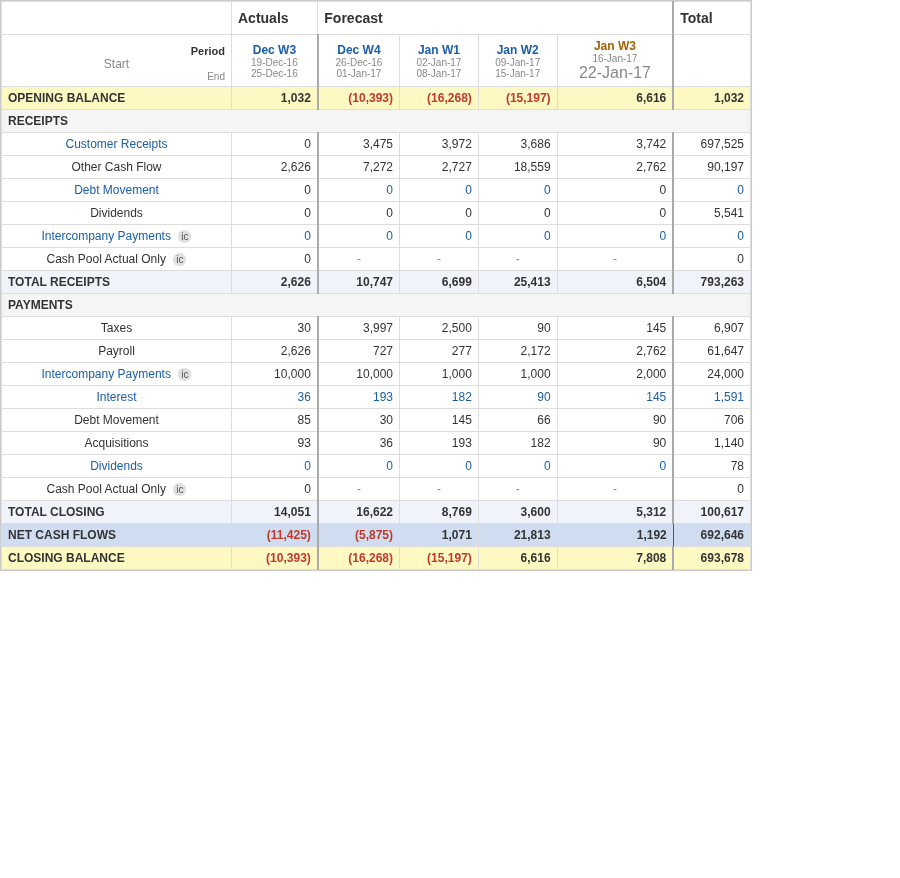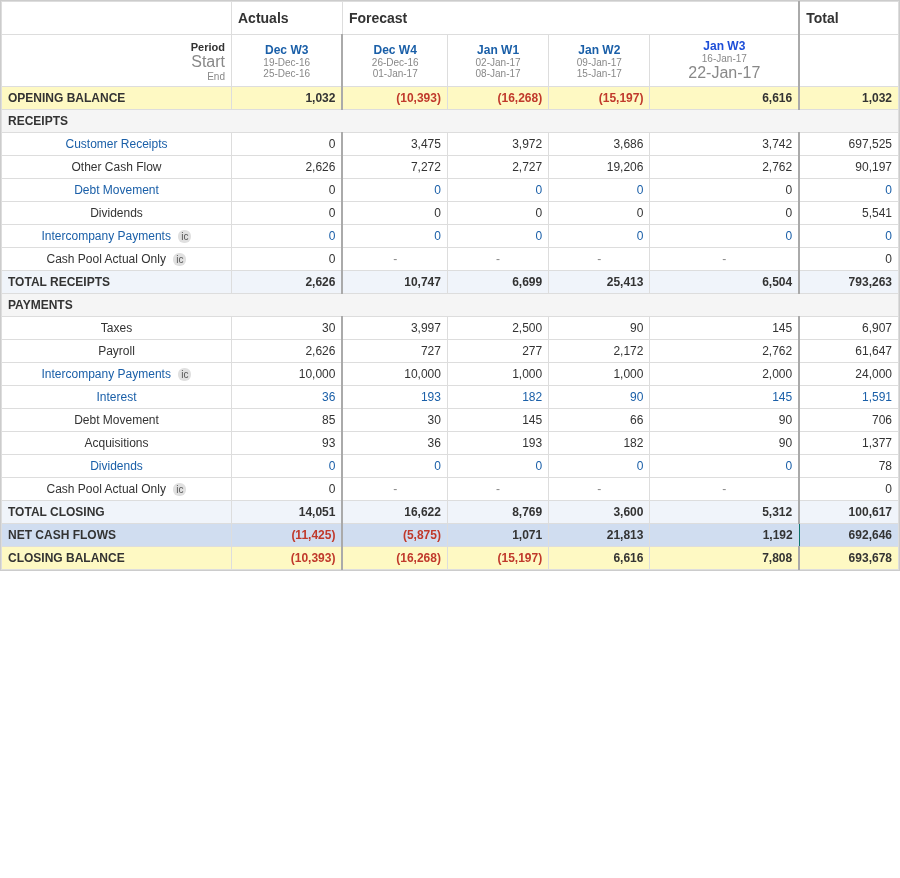--- a/index.html
+++ b/index.html
@@ -3,21 +3,21 @@
   <meta charset="utf-8">
   <style>
     * { box-sizing: border-box; margin: 0; padding: 0; }
     body {
       font-family: Arial, sans-serif;
       font-size: 12px;
       background: #fff;
       color: #333;
     }
     .table-container {
-      width: 900px;
+      width: 752px;
       border: 1px solid #ccc;
     }
     table {
       width: 100%;
       border-collapse: collapse;
     }
     th, td {
       border: 1px solid #ddd;
       padding: 4px 6px;
     }
@@ -109,21 +109,21 @@
           <span>Forecast</span>
         </th>
         <th style="border:1px solid #ddd; text-align:left; font-size:14px;">
           <span>Total</span>
         </th>
       </tr>
 
       <tr class="header-period">
         <td style="text-align:right; border:1px solid #ddd; color:#333; font-size:11px; vertical-align:bottom;">
           <div style="font-weight:bold;">Period</div>
-          <div style="color:#888; font-size:16px;">Start</div>
+          <div style="color:#888; font-size:12px;text-align:center;">Start</div>
           <div style="color:#888; font-size:10px;">End</div>
         </td>
         <td class="actuals-col" style="text-align:center; border:1px solid #ddd; border-right:2px solid #aaa;">
           <div style="color:#1a5fa8; font-weight:bold;">Dec W3</div>
           <div style="color:#888; font-size:10px;">19-Dec-16</div>
           <div style="color:#888; font-size:10px;">25-Dec-16</div>
         </td>
         <td style="text-align:center; border:1px solid #ddd;">
           <div style="color:#1a5fa8; font-weight:bold;">Dec W4</div>
           <div style="color:#888; font-size:10px;">26-Dec-16</div>
@@ -133,21 +133,21 @@
           <div style="color:#1a5fa8; font-weight:bold;">Jan W1</div>
           <div style="color:#888; font-size:10px;">02-Jan-17</div>
           <div style="color:#888; font-size:10px;">08-Jan-17</div>
         </td>
         <td style="text-align:center; border:1px solid #ddd;">
           <div style="color:#1a5fa8; font-weight:bold;">Jan W2</div>
           <div style="color:#888; font-size:10px;">09-Jan-17</div>
           <div style="color:#888; font-size:10px;">15-Jan-17</div>
         </td>
         <td style="text-align:center; border:1px solid #ddd; border-right:2px solid #aaa;">
-          <div style="color:#1d4ed8; font-weight:bold;">Jan W3</div>
+          <div style="color:#a16207; font-weight:bold;">Jan W3</div>
           <div style="color:#888; font-size:10px;">16-Jan-17</div>
           <div style="color:#888; font-size:16px;">22-Jan-17</div>
         </td>
         <td style="text-align:center; border:1px solid #ddd;"></td>
       </tr>
     </thead>
     <tbody>
 
       <tr class="opening-balance">
         <td>OPENING BALANCE</td>
@@ -171,21 +171,21 @@
         <td>3,686</td>
         <td style="border-right:2px solid #aaa;">3,742</td>
         <td>697,525</td>
       </tr>
 
       <tr class="data-row">
         <td>Other Cash Flow</td>
         <td style="border-right:2px solid #aaa;">2,626</td>
         <td>7,272</td>
         <td>2,727</td>
-        <td>19,206</td>
+        <td>18,559</td>
         <td style="border-right:2px solid #aaa;">2,762</td>
         <td>90,197</td>
       </tr>
 
       <tr class="data-row blue-label">
         <td style="color:#1a5fa8;">Debt Movement</td>
         <td style="border-right:2px solid #aaa;">0</td>
         <td style="color:#1a5fa8;">0</td>
         <td style="color:#1a5fa8;">0</td>
         <td style="color:#1a5fa8;">0</td>
@@ -296,21 +296,21 @@
         <td>706</td>
       </tr>
 
       <tr class="data-row">
         <td>Acquisitions</td>
         <td style="border-right:2px solid #aaa;">93</td>
         <td>36</td>
         <td>193</td>
         <td>182</td>
         <td style="border-right:2px solid #aaa;">90</td>
-        <td>1,377</td>
+        <td>1,140</td>
       </tr>
 
       <tr class="data-row blue-label">
         <td style="color:#1a5fa8;">Dividends</td>
         <td style="border-right:2px solid #aaa; color:#1a5fa8;">0</td>
         <td style="color:#1a5fa8;">0</td>
         <td style="color:#1a5fa8;">0</td>
         <td style="color:#1a5fa8;">0</td>
         <td style="border-right:2px solid #aaa; color:#1a5fa8;">0</td>
         <td>78</td>

